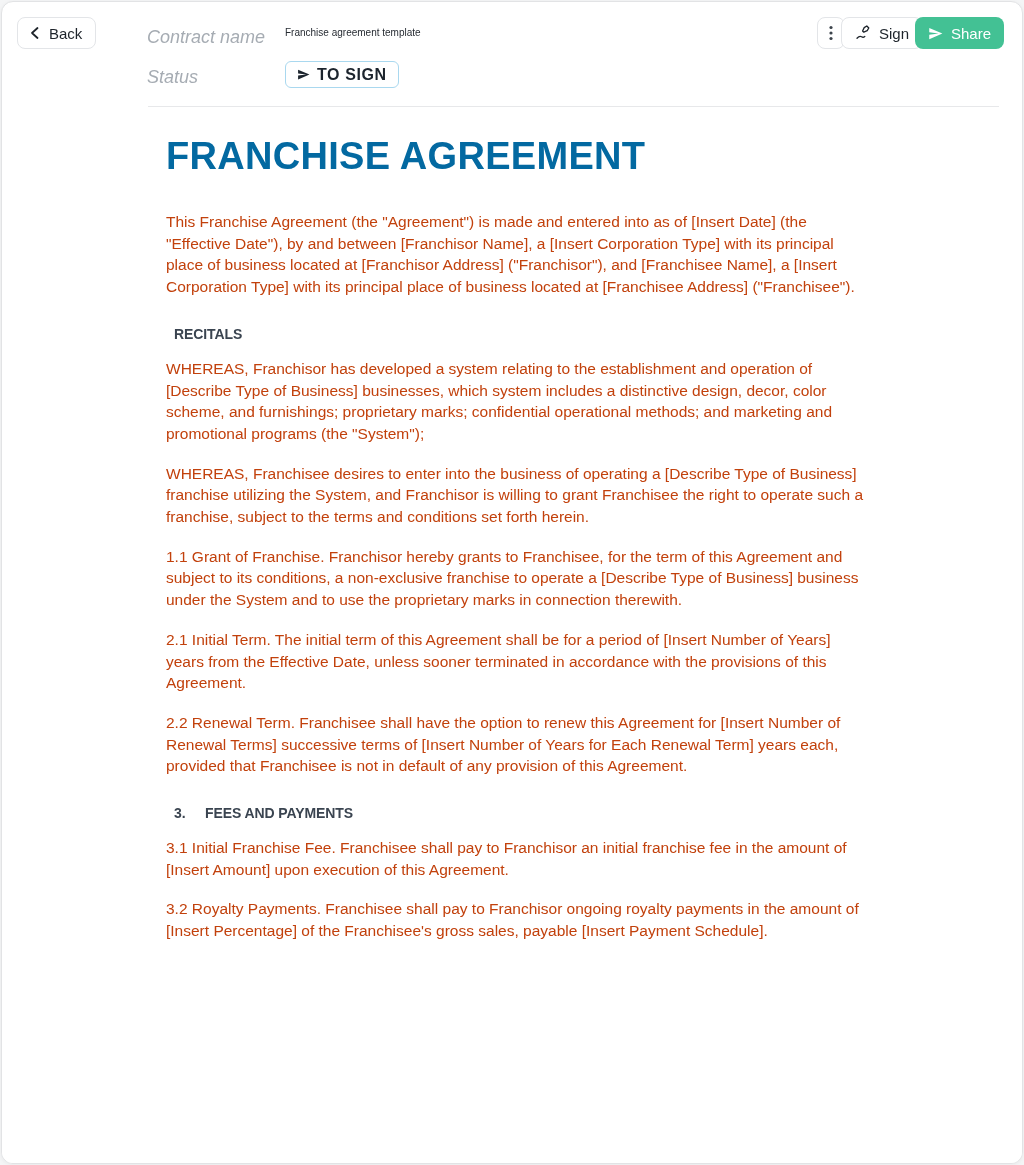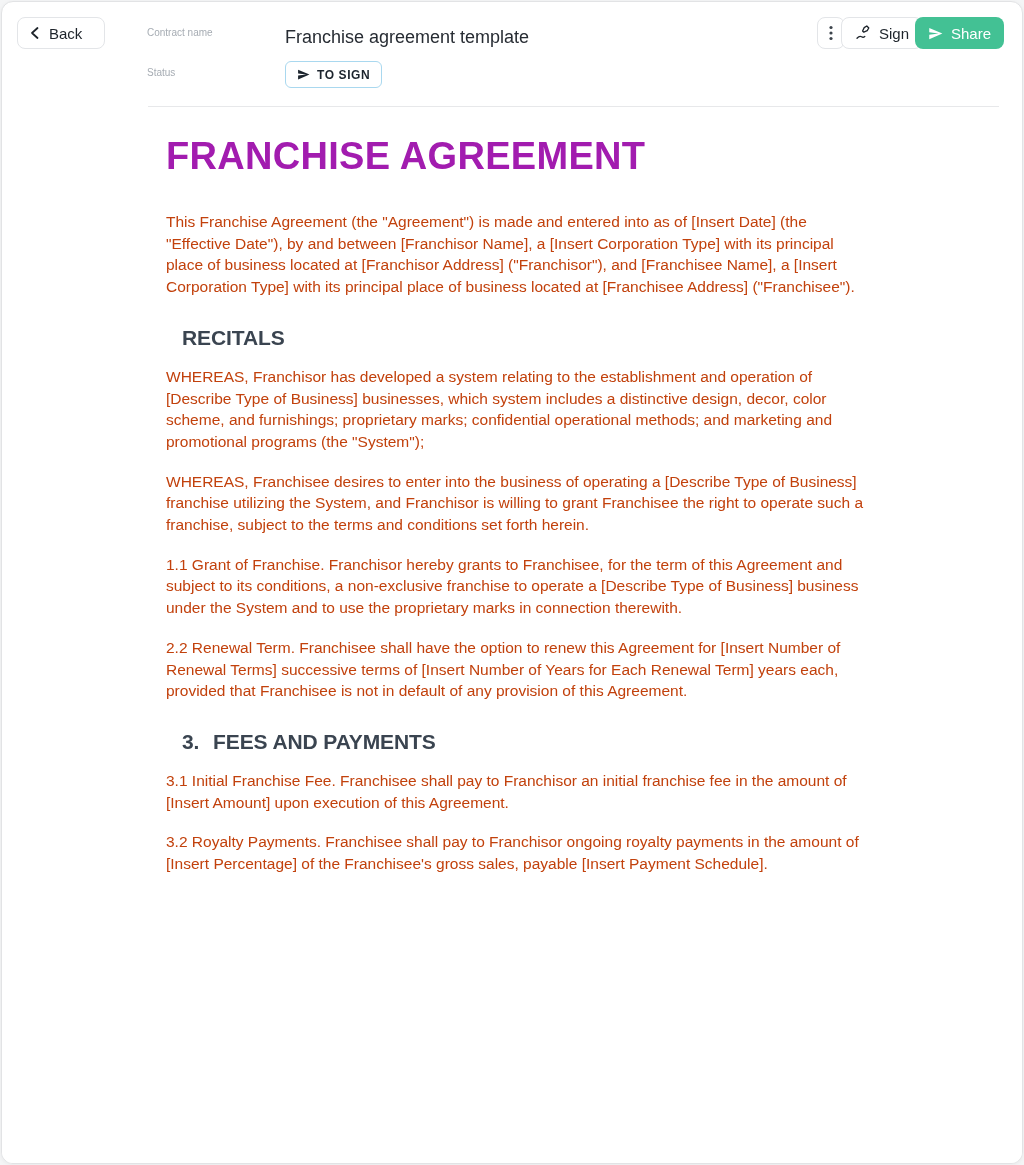--- a/index.html
+++ b/index.html
@@ -24,62 +24,62 @@
   .btn {
     display: inline-flex; align-items: center; justify-content: center;
     gap: 8px; height: 32px;
     background: #fff;
     border: 1px solid #e3e5e8;
     border-radius: 8px;
     font-family: "Liberation Sans", sans-serif;
     font-size: 15px; color: #1e242b;
     cursor: pointer;
   }
-  .back-btn { position: absolute; left: 15px; top: 15px; padding: 0 22px 0 11px; font-weight: 500; }
-  .meta-label { position: absolute; left: 145px; font-size: 10px; color: #a6acb3; }
-  .meta-value { position: absolute; left: 283px; font-size: 18px; color: #272c33; font-weight: 500; }
+  .back-btn { position: absolute; left: 15px; top: 15px; padding: 0 13px 0 11px; font-weight: 500; }
+  .meta-label { position: absolute; left: 145px; font-size: 18px; color: #a6acb3; font-style: italic; }
+  .meta-value { position: absolute; left: 283px; font-size: 10px; color: #272c33; font-weight: 500; }
   .label-row1 { top: 25px; }
   .status-label { top: 65px; }
   .badge {
     position: absolute; left: 283px; top: 59px;
     display: inline-flex; align-items: center; gap: 7px;
     height: 27px; padding: 0 11px;
     background: #fff;
     border: 1px solid #a9d8ef;
     border-radius: 6px;
-    font-size: 12px; font-weight: 700; letter-spacing: 0.6px;
+    font-size: 16px; font-weight: 700; letter-spacing: 0.6px;
     color: #1c242d;
   }
   .kebab-btn { position: absolute; right: 177px; top: 15px; width: 28px; padding: 0; }
   .sign-btn  { position: absolute; right: 99px;  top: 15px; padding: 12px 13px; }
   .share-btn {
     position: absolute; right: 18px; top: 15px; padding: 0 13px;
     border: none; color: #fff; font-weight: 500;
   }
   .divider { position: absolute; top: 104px; left: 146px; right: 23px; height: 1px; background: #e7e8ea; }
   
   .doc {
     position: absolute; top: 105px; left: 0; right: 0; bottom: 0;
     padding: 30px 150px 0 164px;
     overflow: hidden;
     cursor: text;
   }
   .doc-title {
     font-size: 38px; line-height: 1.0; font-weight: 800;
-    letter-spacing: 0.3px; color: #a21caf;
+    letter-spacing: 0.3px; color: #0369a1;
     margin: 0 0 36px 0;
   }
   .doc p {
     font-size: 15.5px; line-height: 21.7px; color: #c2410c;
     margin: 0 0 18px 0;
   }
   .sec {
-    font-size: 21px; font-weight: 700; color: #3a4450;
+    font-size: 14px; font-weight: 700; color: #3a4450;
     letter-spacing: -0.1px;
-    margin: 28px 0 16px 16px;
+    margin: 28px 0 16px 8px;
   }
   .sec .sec-num { display: inline-block; min-width: 31px; }
   .misspell {
     text-decoration-style: wavy;
     text-decoration-color: #e06c6c;
     text-decoration-thickness: 1px;
     text-underline-offset: 3px;
   }
   .fade-overlay {
     position: absolute; left: 0; right: 0; bottom: 0; height: 170px;
@@ -157,20 +157,21 @@
   <div class="divider"></div>
 
   <div class="doc">
     <h1 class="doc-title">FRANCHISE AGREEMENT</h1>
     <div id="doc-blocks">
         <p><span>This Franchise Agreement (the "Agreement") is made and entered into as of [Insert Date] (the "Effective Date"), by and between [Franchisor Name], a [Insert Corporation Type] with its principal place of business located at [Franchisor Address] ("Franchisor"), and [Franchisee Name], a [Insert Corporation Type] with its principal place of business located at [Franchisee Address] ("Franchisee").</span></p>
         <h2 class="sec">RECITALS</h2>
         <p><span>WHEREAS, Franchisor has developed a system relating to the establishment and operation of [Describe Type of Business] businesses, which system includes a distinctive design, decor, </span><span class="misspell">color</span><span> scheme, and furnishings; proprietary marks; confidential operational methods; and marketing and promotional programs (the "System");</span></p>
         <p><span>WHEREAS, Franchisee desires to enter into the business of operating a [Describe Type of Business] franchise </span><span class="misspell">utilizing</span><span> the System, and Franchisor is willing to grant Franchisee the right to operate such a franchise, subject to the terms and conditions set forth herein.</span></p>
         <p><span>1.1 Grant of Franchise. Franchisor hereby grants to Franchisee, for the term of this Agreement and subject to its conditions, a non-exclusive franchise to operate a [Describe Type of Business] business under the System and to use the proprietary marks in connection therewith.</span></p>
+        <p><span>2.1 Initial Term. The initial term of this Agreement shall be for a period of [Insert Number of Years] years from the Effective Date, unless sooner terminated in accordance with the provisions of this Agreement.</span></p>
         <p><span>2.2 Renewal Term. Franchisee shall have the option to renew this Agreement for [Insert Number of Renewal Terms] successive terms of [Insert Number of Years for Each Renewal Term] years each, provided that Franchisee is not in default of any provision of this Agreement.</span></p>
         <h2 class="sec"><span class="sec-num">3.</span><span>FEES AND PAYMENTS</span></h2>
         <p><span>3.1 Initial Franchise Fee. Franchisee shall pay to Franchisor an initial franchise fee in the amount of [Insert Amount] upon execution of this Agreement.</span></p>
         <p><span>3.2 Royalty Payments. Franchisee shall pay to Franchisor ongoing royalty payments in the amount of [Insert Percentage] of the Franchisee's gross sales, payable [Insert Payment Schedule].</span></p>
       </div>
   </div>
 
   <div class="fade-overlay"></div>
 
 </div>

